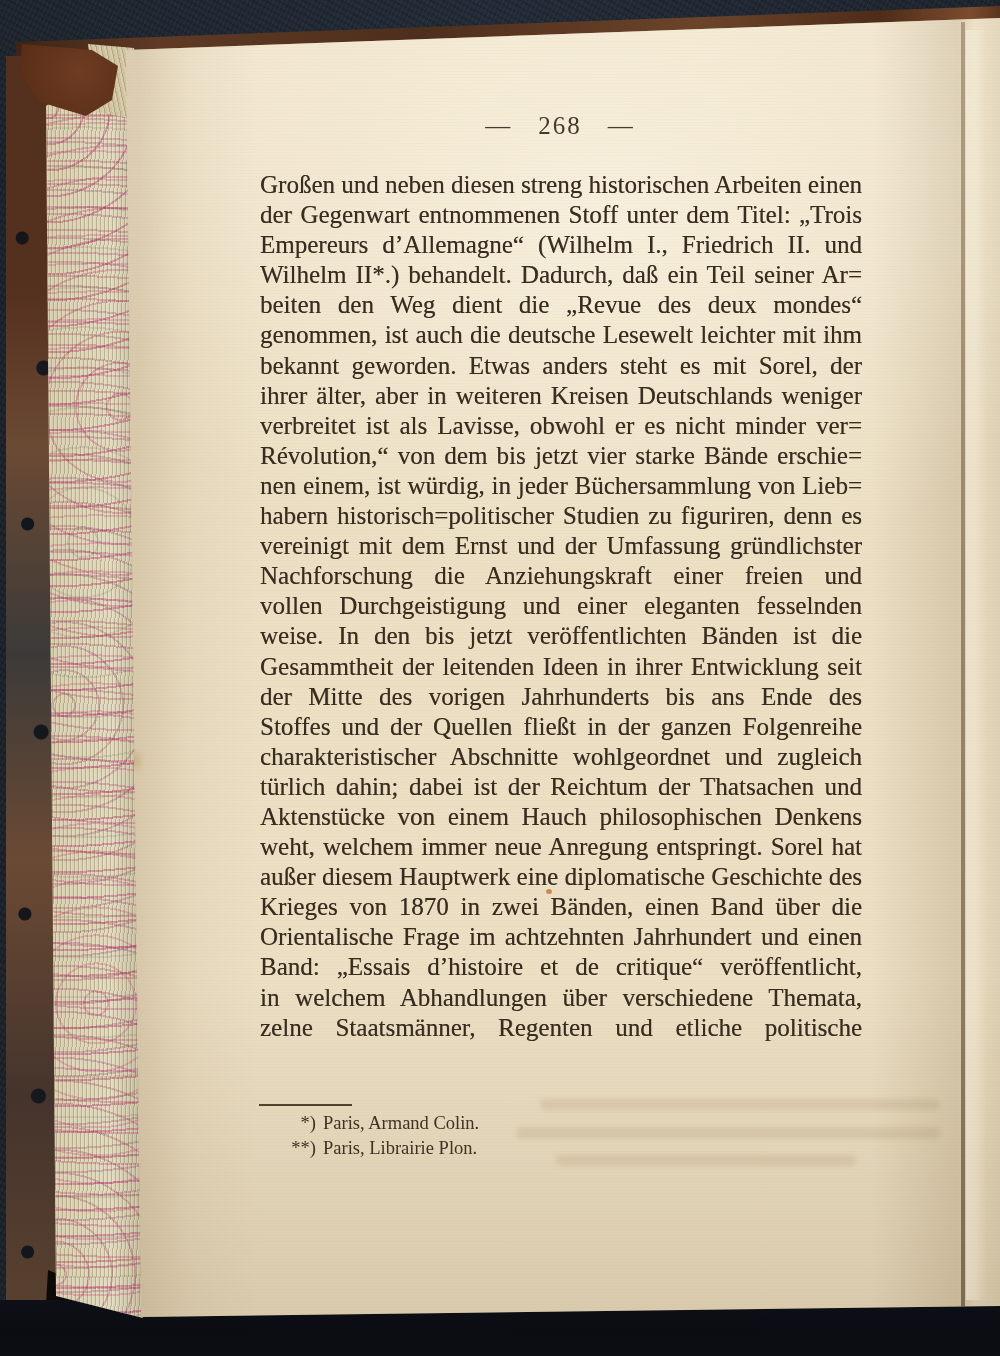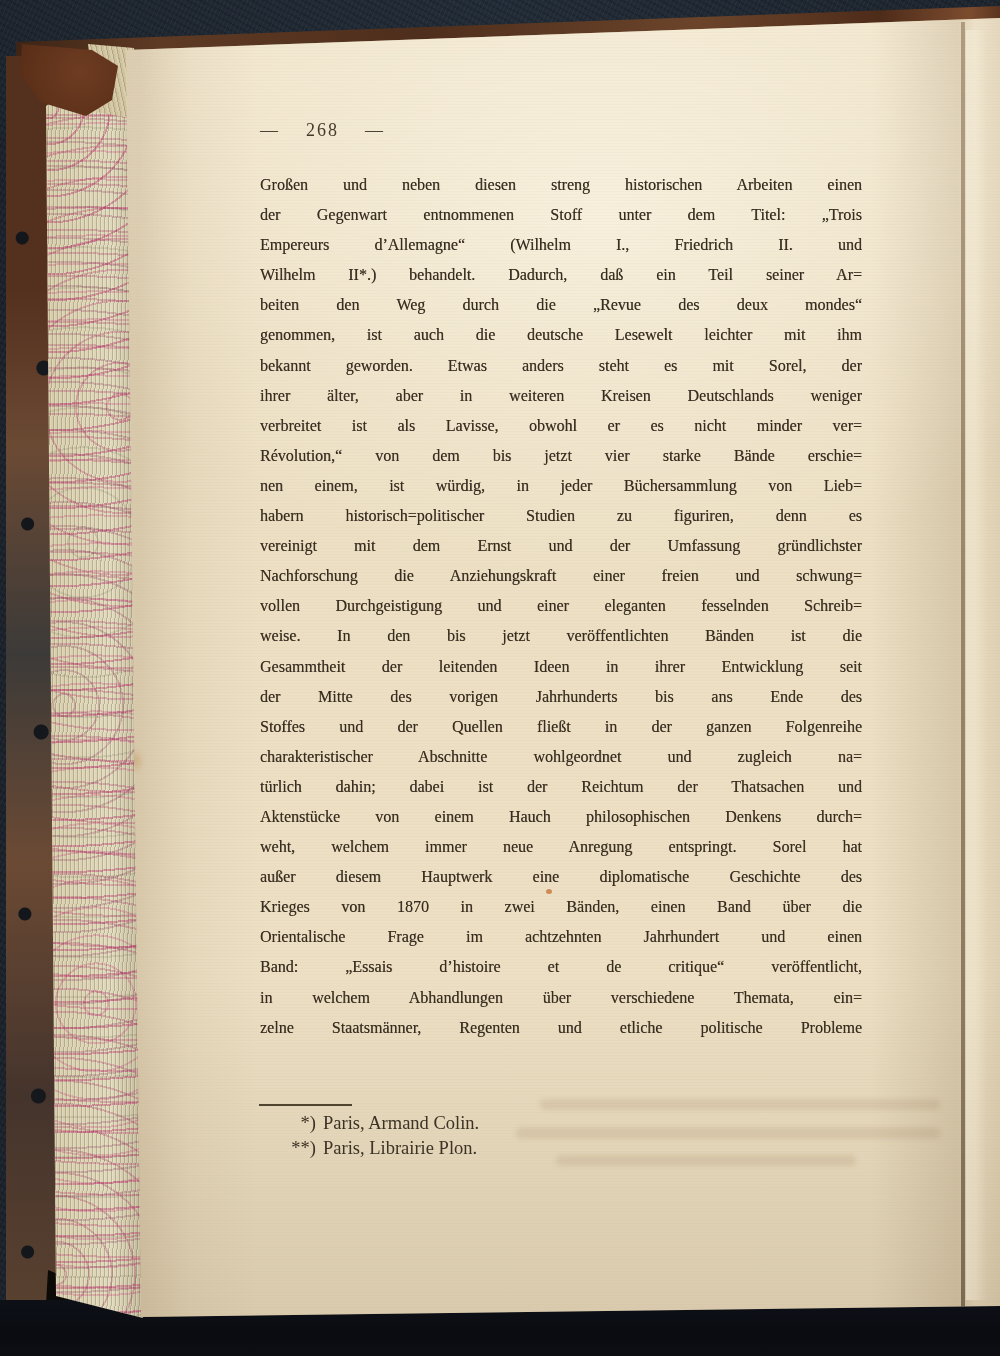--- a/index.html
+++ b/index.html
@@ -97,27 +97,27 @@
     background:radial-gradient(rgba(192,150,92,.55), transparent 70%);filter:blur(2px);}
   .stain-dot{left:546px;top:889px;width:6px;height:5px;border-radius:50%;
     background:#c06a28;opacity:.7;filter:blur(.5px);}
   .ghost{background:rgba(150,118,82,.16);filter:blur(2.6px);border-radius:5px;}
   .g1{left:540px;top:1099px;width:400px;height:11px;}
   .g2{left:516px;top:1127px;width:424px;height:12px;}
   .g3{left:556px;top:1155px;width:300px;height:11px;}
 
   
   .pg-header{
-    left:260px;top:120px;width:600px;text-align:left;
-    color:#463a2b;font-size:18px;letter-spacing:2px;
+    left:260px;top:112px;width:600px;text-align:center;
+    color:#463a2b;font-size:25px;letter-spacing:2px;
   }
   .pg-header .gap{display:inline-block;width:26px;}
   .textblock{
     left:260px;top:170px;width:602px;
-    color:#372c1f;font-size:16px;
+    color:#372c1f;font-size:25px;
   }
   .tline{
     line-height:30.1px;height:30.1px;overflow:hidden;
     text-align:justify;text-align-last:justify;
     text-shadow:.3px 0 0 rgba(55,44,31,.55);
   }
   .fnrule{left:259px;top:1104px;width:93px;height:2px;background:#50432f;}
   .footnotes{left:280px;top:1111px;color:#3c3225;font-size:18.5px;}
   .fnrow{display:flex;line-height:24.5px;}
   .fnmark{width:36px;text-align:right;margin-right:7px;}
@@ -145,21 +145,21 @@
 
     <div class="abs pg-header">
       <span>—</span><span class="gap"></span><span>268</span><span class="gap"></span><span>—</span>
     </div>
 
     <div class="abs textblock">
       <div class="tline">Großen und neben diesen streng historischen Arbeiten einen</div>
       <div class="tline">der Gegenwart entnommenen Stoff unter dem Titel: „Trois</div>
       <div class="tline">Empereurs d’Allemagne“ (Wilhelm I., Friedrich II. und</div>
       <div class="tline">Wilhelm II*.) behandelt. Dadurch, daß ein Teil seiner Ar=</div>
-      <div class="tline">beiten den Weg durch die „Revue des deux mondes“</div>
+      <div class="tline">beiten den Weg dient die „Revue des deux mondes“</div>
       <div class="tline">genommen, ist auch die deutsche Lesewelt leichter mit ihm</div>
       <div class="tline">bekannt geworden. Etwas anders steht es mit Sorel, der</div>
       <div class="tline">ihrer älter, aber in weiteren Kreisen Deutschlands weniger</div>
       <div class="tline">verbreitet ist als Lavisse, obwohl er es nicht minder ver=</div>
       <div class="tline">Révolution,“ von dem bis jetzt vier starke Bände erschie=</div>
       <div class="tline">nen einem, ist würdig, in jeder Büchersammlung von Lieb=</div>
       <div class="tline">habern historisch=politischer Studien zu figuriren, denn es</div>
       <div class="tline">vereinigt mit dem Ernst und der Umfassung gründlichster</div>
       <div class="tline">Nachforschung die Anziehungskraft einer freien und schwung=</div>
       <div class="tline">vollen Durchgeistigung und einer eleganten fesselnden Schreib=</div>

